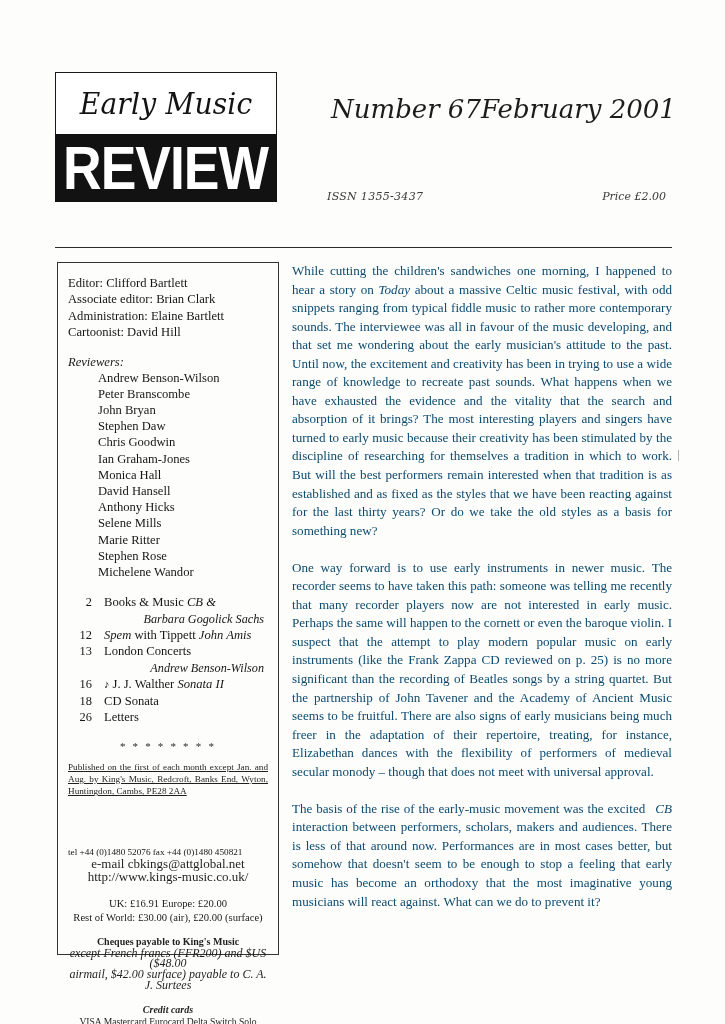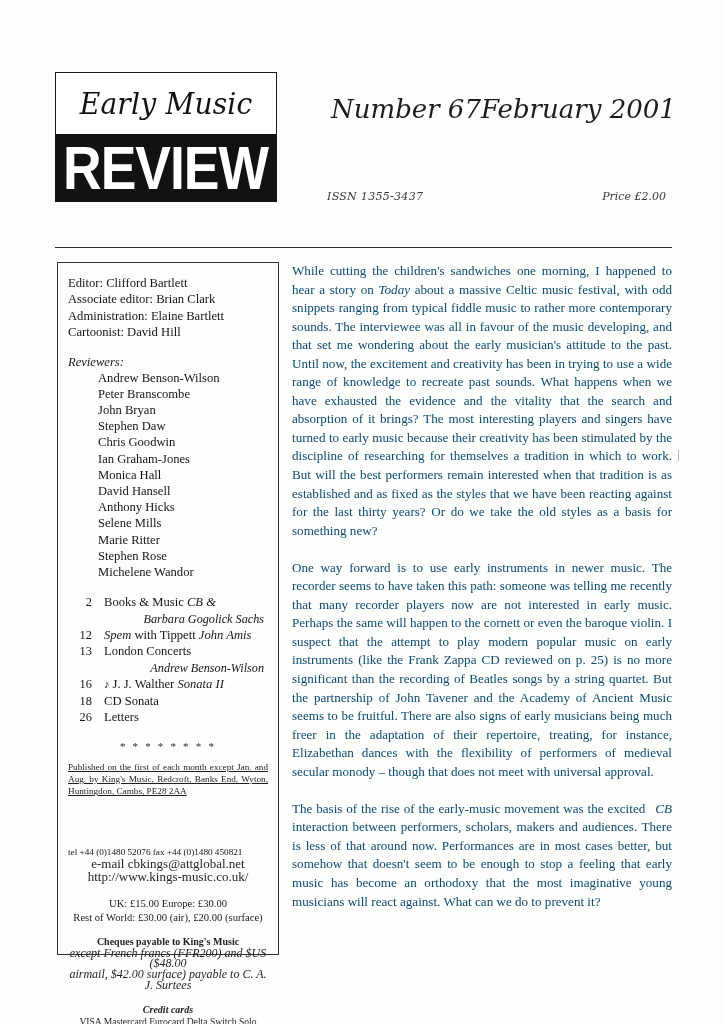--- a/index.html
+++ b/index.html
@@ -379,21 +379,21 @@
     </div>
 
     <div class="asterisks">* * * * * * * *</div>
 
     <div class="publisher">Published on the first of each month except Jan. and Aug. by King's Music, Redcroft, Banks End, Wyton, Huntingdon, Cambs, PE28 2AA</div>
     <div class="pub-tel">tel +44 (0)1480 52076     fax +44 (0)1480 450821</div>
     <div class="pub-contact">e-mail cbkings@attglobal.net</div>
     <div class="pub-contact">http://www.kings-music.co.uk/</div>
 
     <div class="subs">
-      <div>UK: £15.00    Europe:  £30.00</div>
+      <div>UK: £16.91    Europe:  £20.00</div>
       <div>Rest of World: £30.00 (air),  £20.00 (surface)</div>
     </div>
 
     <div class="cheques">
       <div class="bold">Cheques payable to King's Music</div>
       <span class="fine">except French francs (FFR200) and $US ($48.00</span>
       <span class="fine">airmail, $42.00 surface) payable to C. A. J. Surtees</span>
     </div>
 
     <div class="credit">

